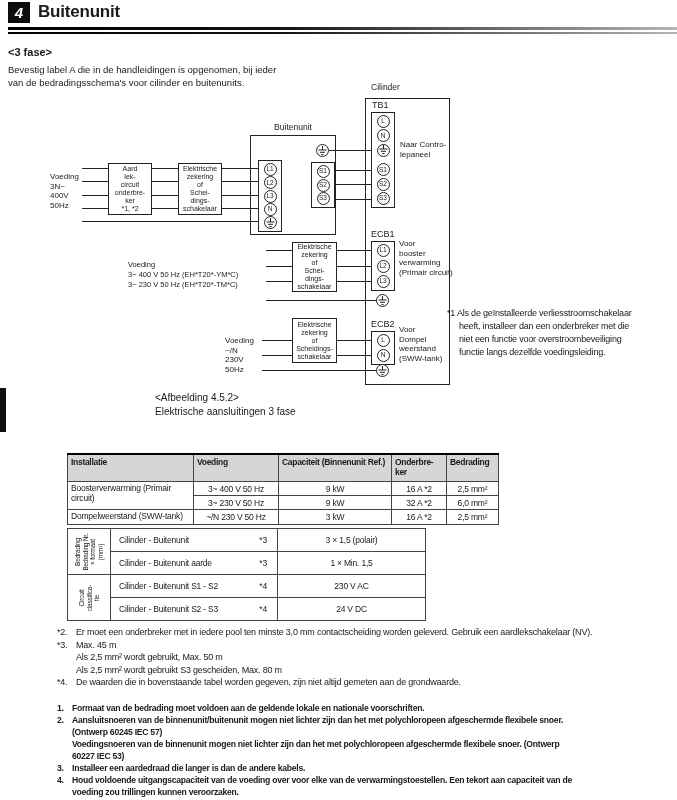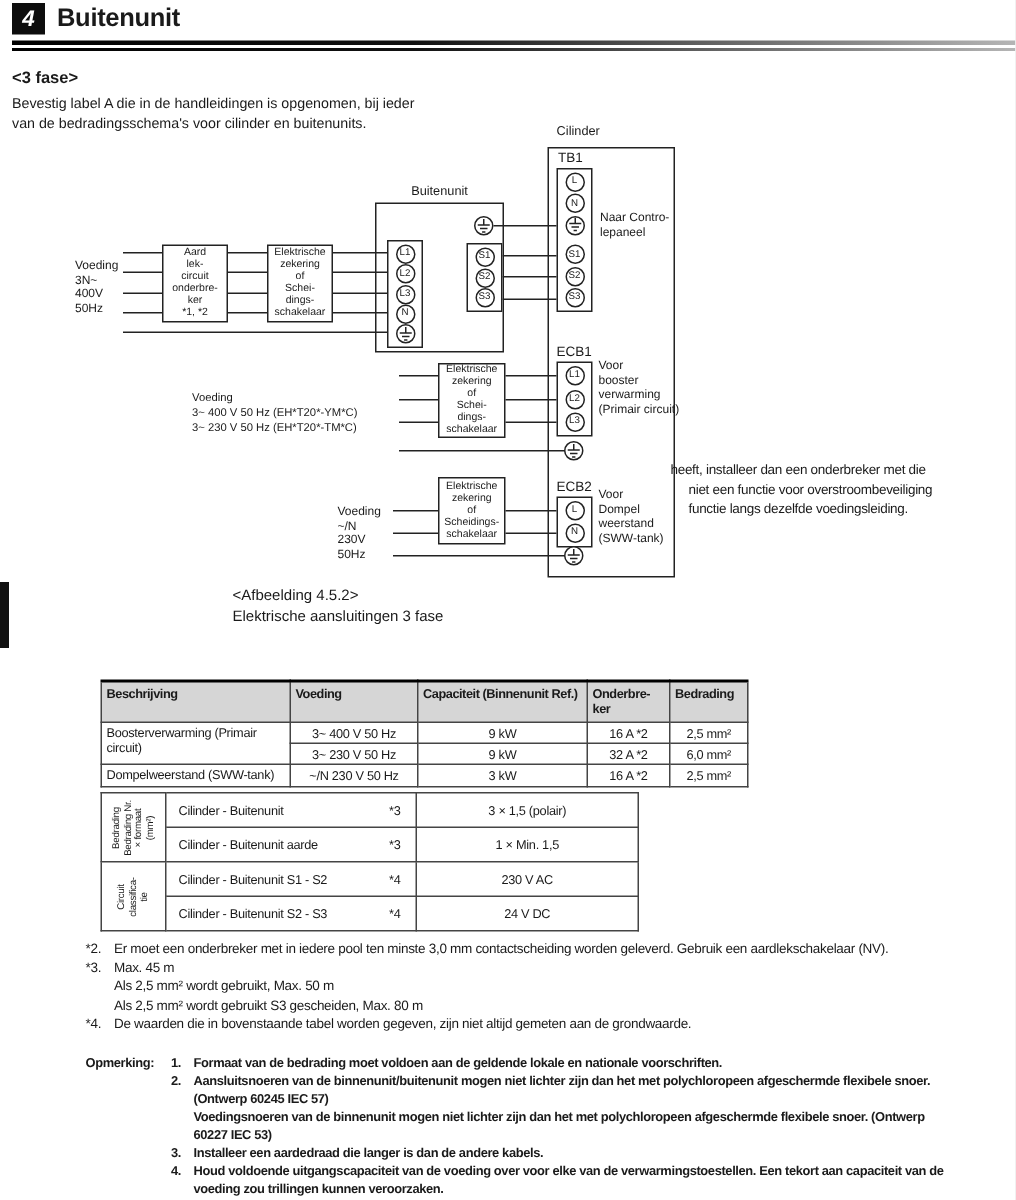--- a/index.html
+++ b/index.html
@@ -241,20 +241,21 @@
         <div>verwarming</div>
         <div>(Primair circuit)</div>
       </div>
     <div class="sideline" style="left:399px;top:325px;">
         <div>Voor</div>
         <div>Dompel</div>
         <div>weerstand</div>
         <div>(SWW-tank)</div>
       </div>
     <div class="abs" id="note1">
+        <div>*1 Als de geïnstalleerde verliesstroomschakelaar</div>
         <div>heeft, installeer dan een onderbreker met die</div>
         <div>niet een functie voor overstroombeveiliging</div>
         <div>functie langs dezelfde voedingsleiding.</div>
       </div>
     <div class="abs" id="caption">
         <div>&lt;Afbeelding 4.5.2&gt;</div>
         <div>Elektrische aansluitingen 3 fase</div>
       </div>
   </div>
 
@@ -263,21 +264,21 @@
   <table id="t1">
     <colgroup>
       <col style="width:126px;">
         <col style="width:85px;">
         <col style="width:113px;">
         <col style="width:55px;">
         <col style="width:52px;">
     </colgroup>
     <thead>
         <tr>
-          <th>Beschrijving</th>
+          <th>Installatie</th>
           <th>Voeding</th>
           <th>Capaciteit (Binnenunit Ref.)</th>
           <th>Onderbre- ker</th>
           <th>Bedrading</th>
         </tr>
       </thead>
     <tbody>
         <tr>
           <td class="desc" rowspan="2">Boosterverwarming (Primair circuit)</td>
           <td class="c">3~ 400 V 50 Hz</td>
@@ -379,21 +380,20 @@
       </div>
       <div class="fnrow">
         <div class="fnmark">*4.</div>
         <div>
           <div>De waarden die in bovenstaande tabel worden gegeven, zijn niet altijd gemeten aan de grondwaarde.</div>
         </div>
       </div>
     </div>
 
   <div class="abs" id="opmerking">
-    <div class="oplabel">Opmerking:</div>
     <div id="opitems">
         <div class="oprow">
           <div class="opnum">1.</div>
           <div>
             <div>Formaat van de bedrading moet voldoen aan de geldende lokale en nationale voorschriften.</div>
           </div>
         </div>
         <div class="oprow">
           <div class="opnum">2.</div>
           <div>

